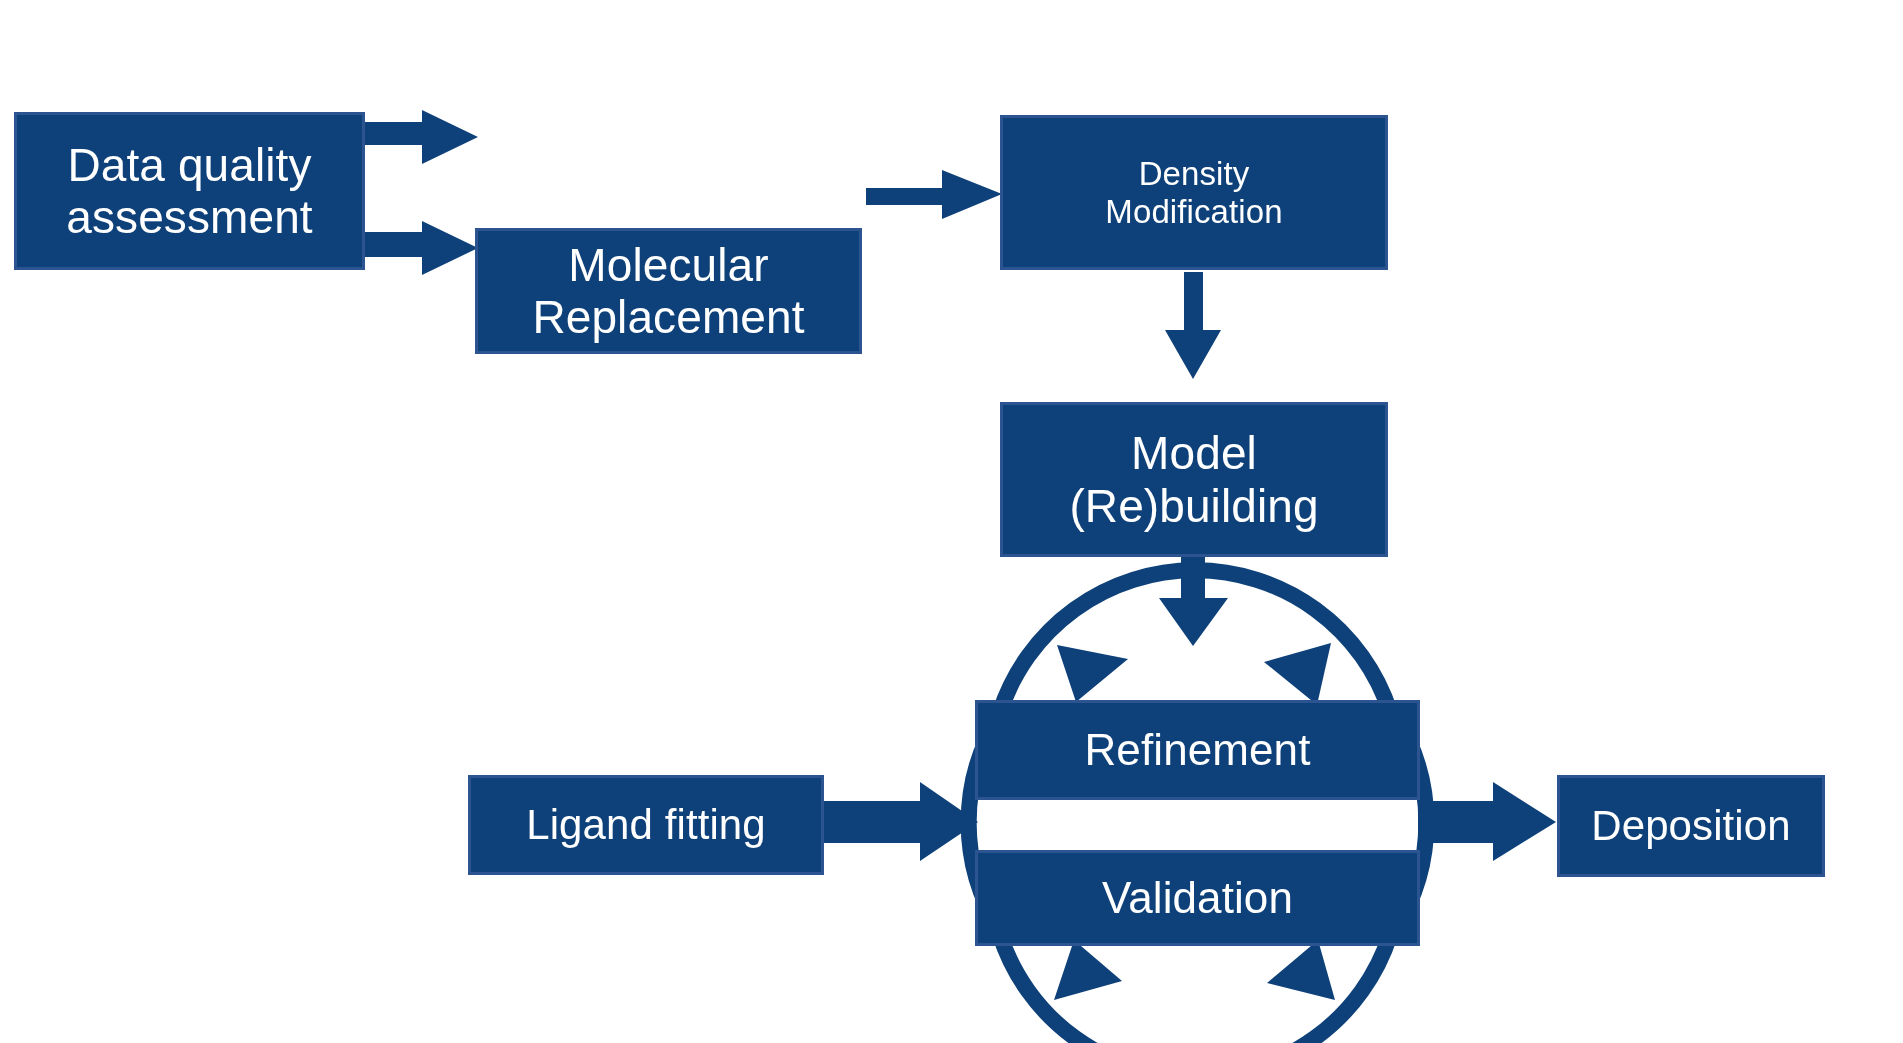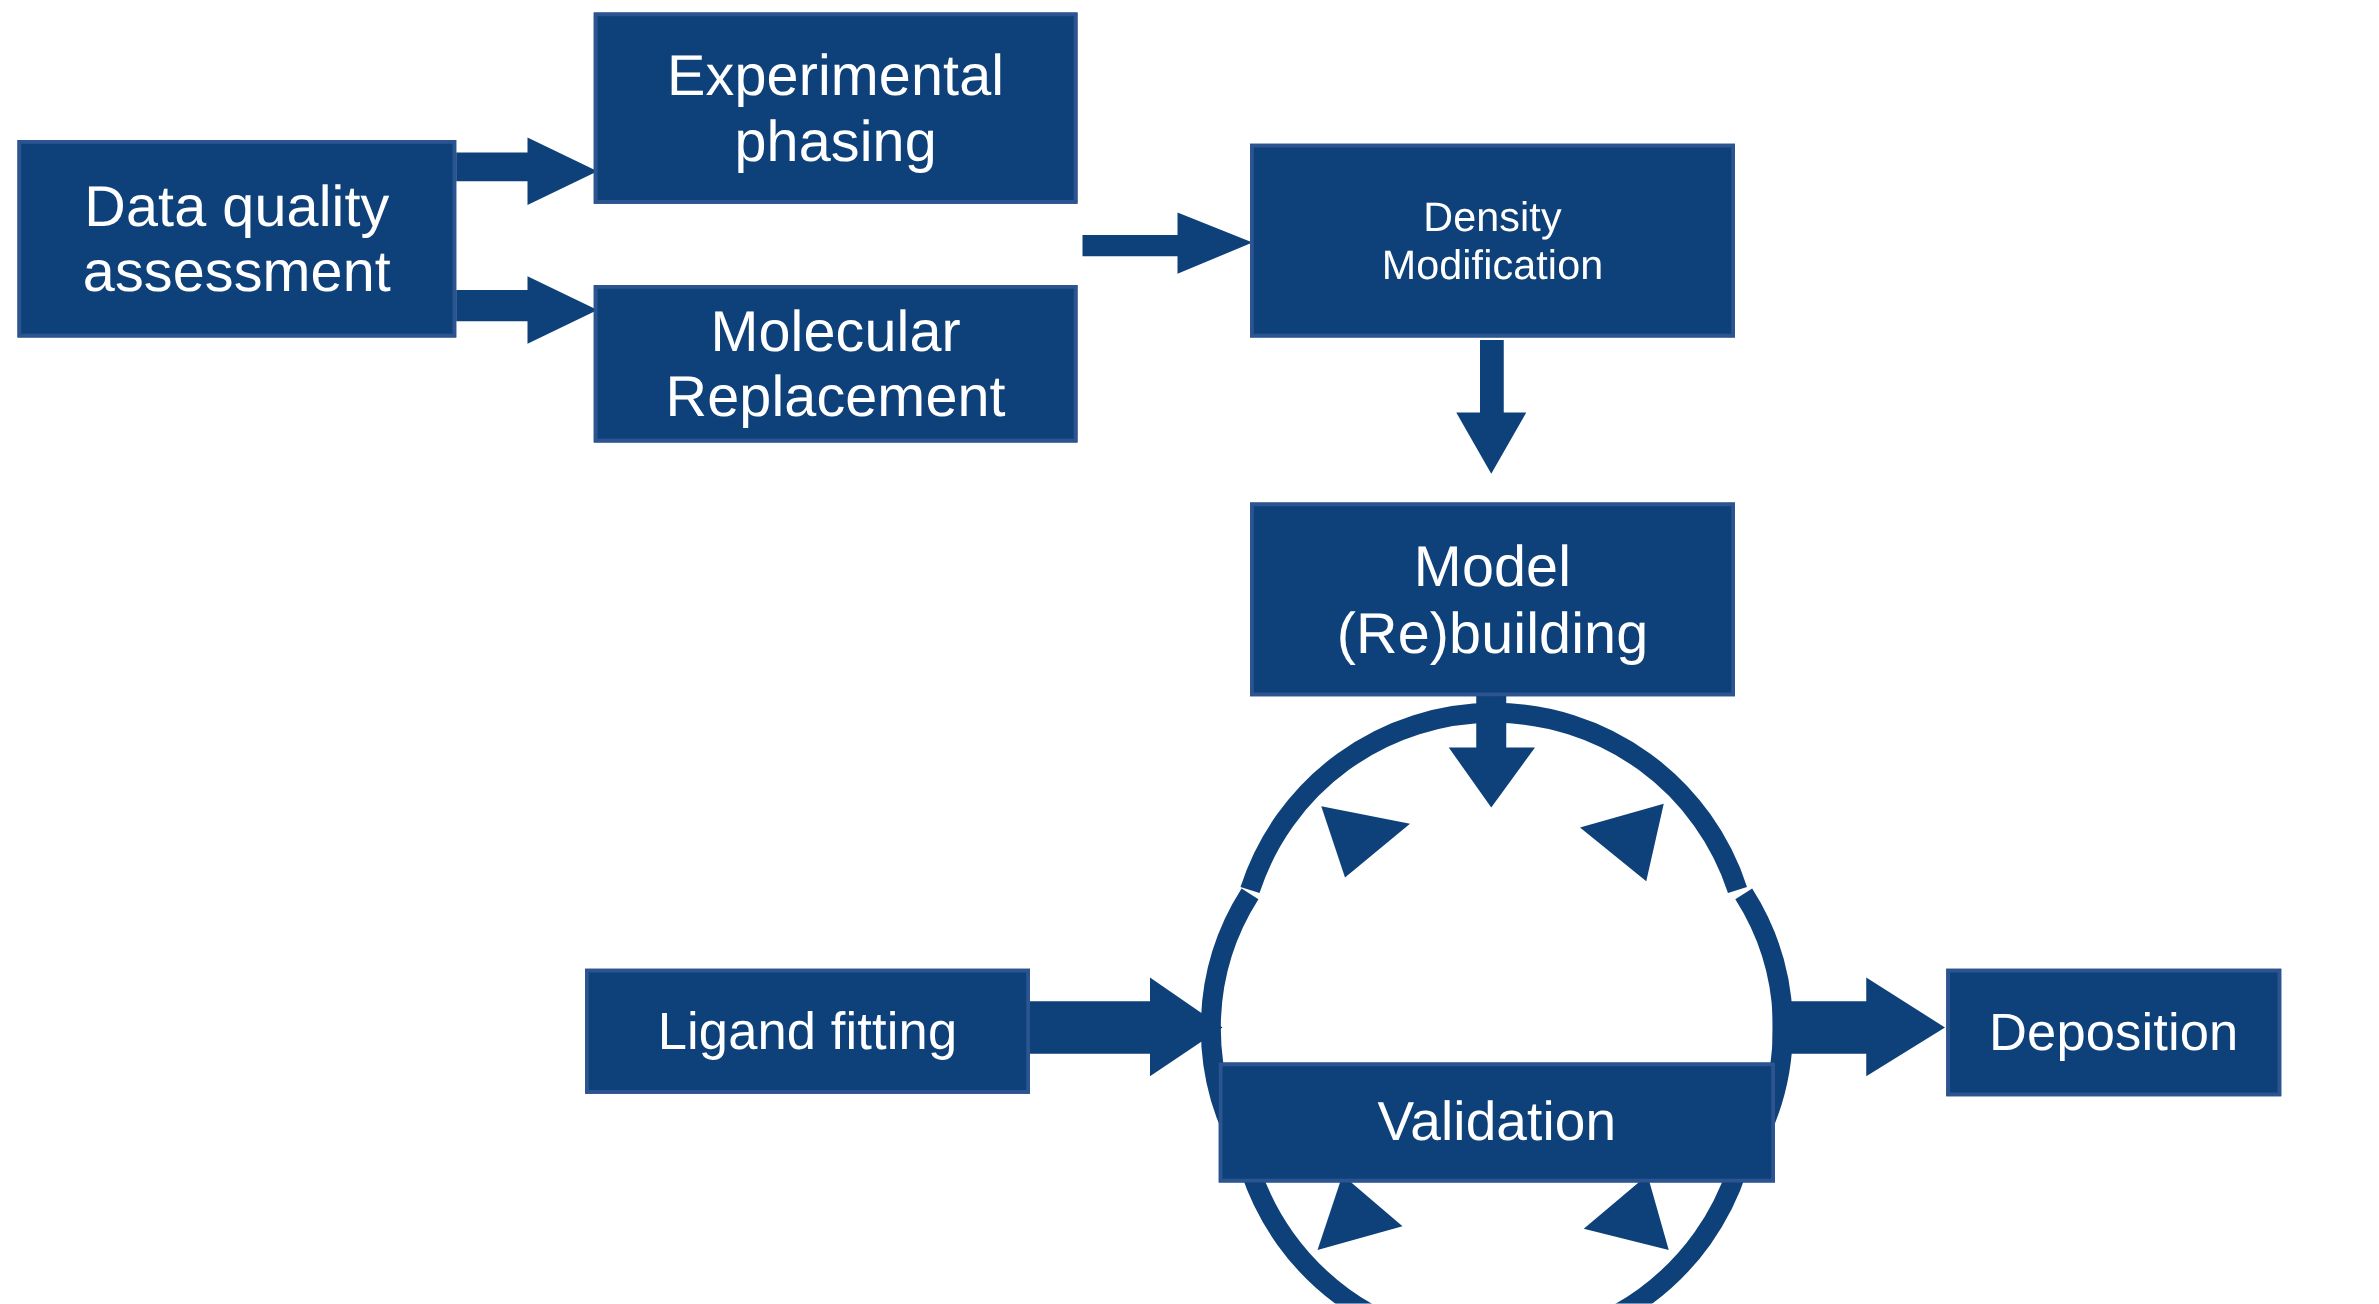--- a/index.html
+++ b/index.html
@@ -108,40 +108,39 @@
 
       <path d="M 1418 801 L 1493 801 L 1493 782 L 1556 822 L 1493 861 L 1493 843 L 1418 843 Z"></path>
     </g>
   </svg>
 
   <div class="node" id="node-data-quality">
     <span class="label">Data quality
 assessment</span>
   </div>
 
-  <div class="node" id="node-exp-phasing">
-    <span class="label">Experimental
-phasing</span>
-  </div>
 
   <div class="node" id="node-mol-replacement">
     <span class="label">Molecular
 Replacement</span>
   </div>
 
   <div class="node" id="node-density-mod">
     <span class="label">Density
 Modification</span>
   </div>
 
   <div class="node" id="node-model-rebuild">
     <span class="label">Model
 (Re)building</span>
   </div>
 
+  <div class="node" id="node-refinement">
+    <span class="label">Refinement</span>
+  </div>
 
   <div class="node" id="node-validation">
     <span class="label">Validation</span>
   </div>
 
   <div class="node" id="node-ligand-fitting">
     <span class="label">Ligand fitting</span>
   </div>
 
   <div class="node" id="node-deposition">

